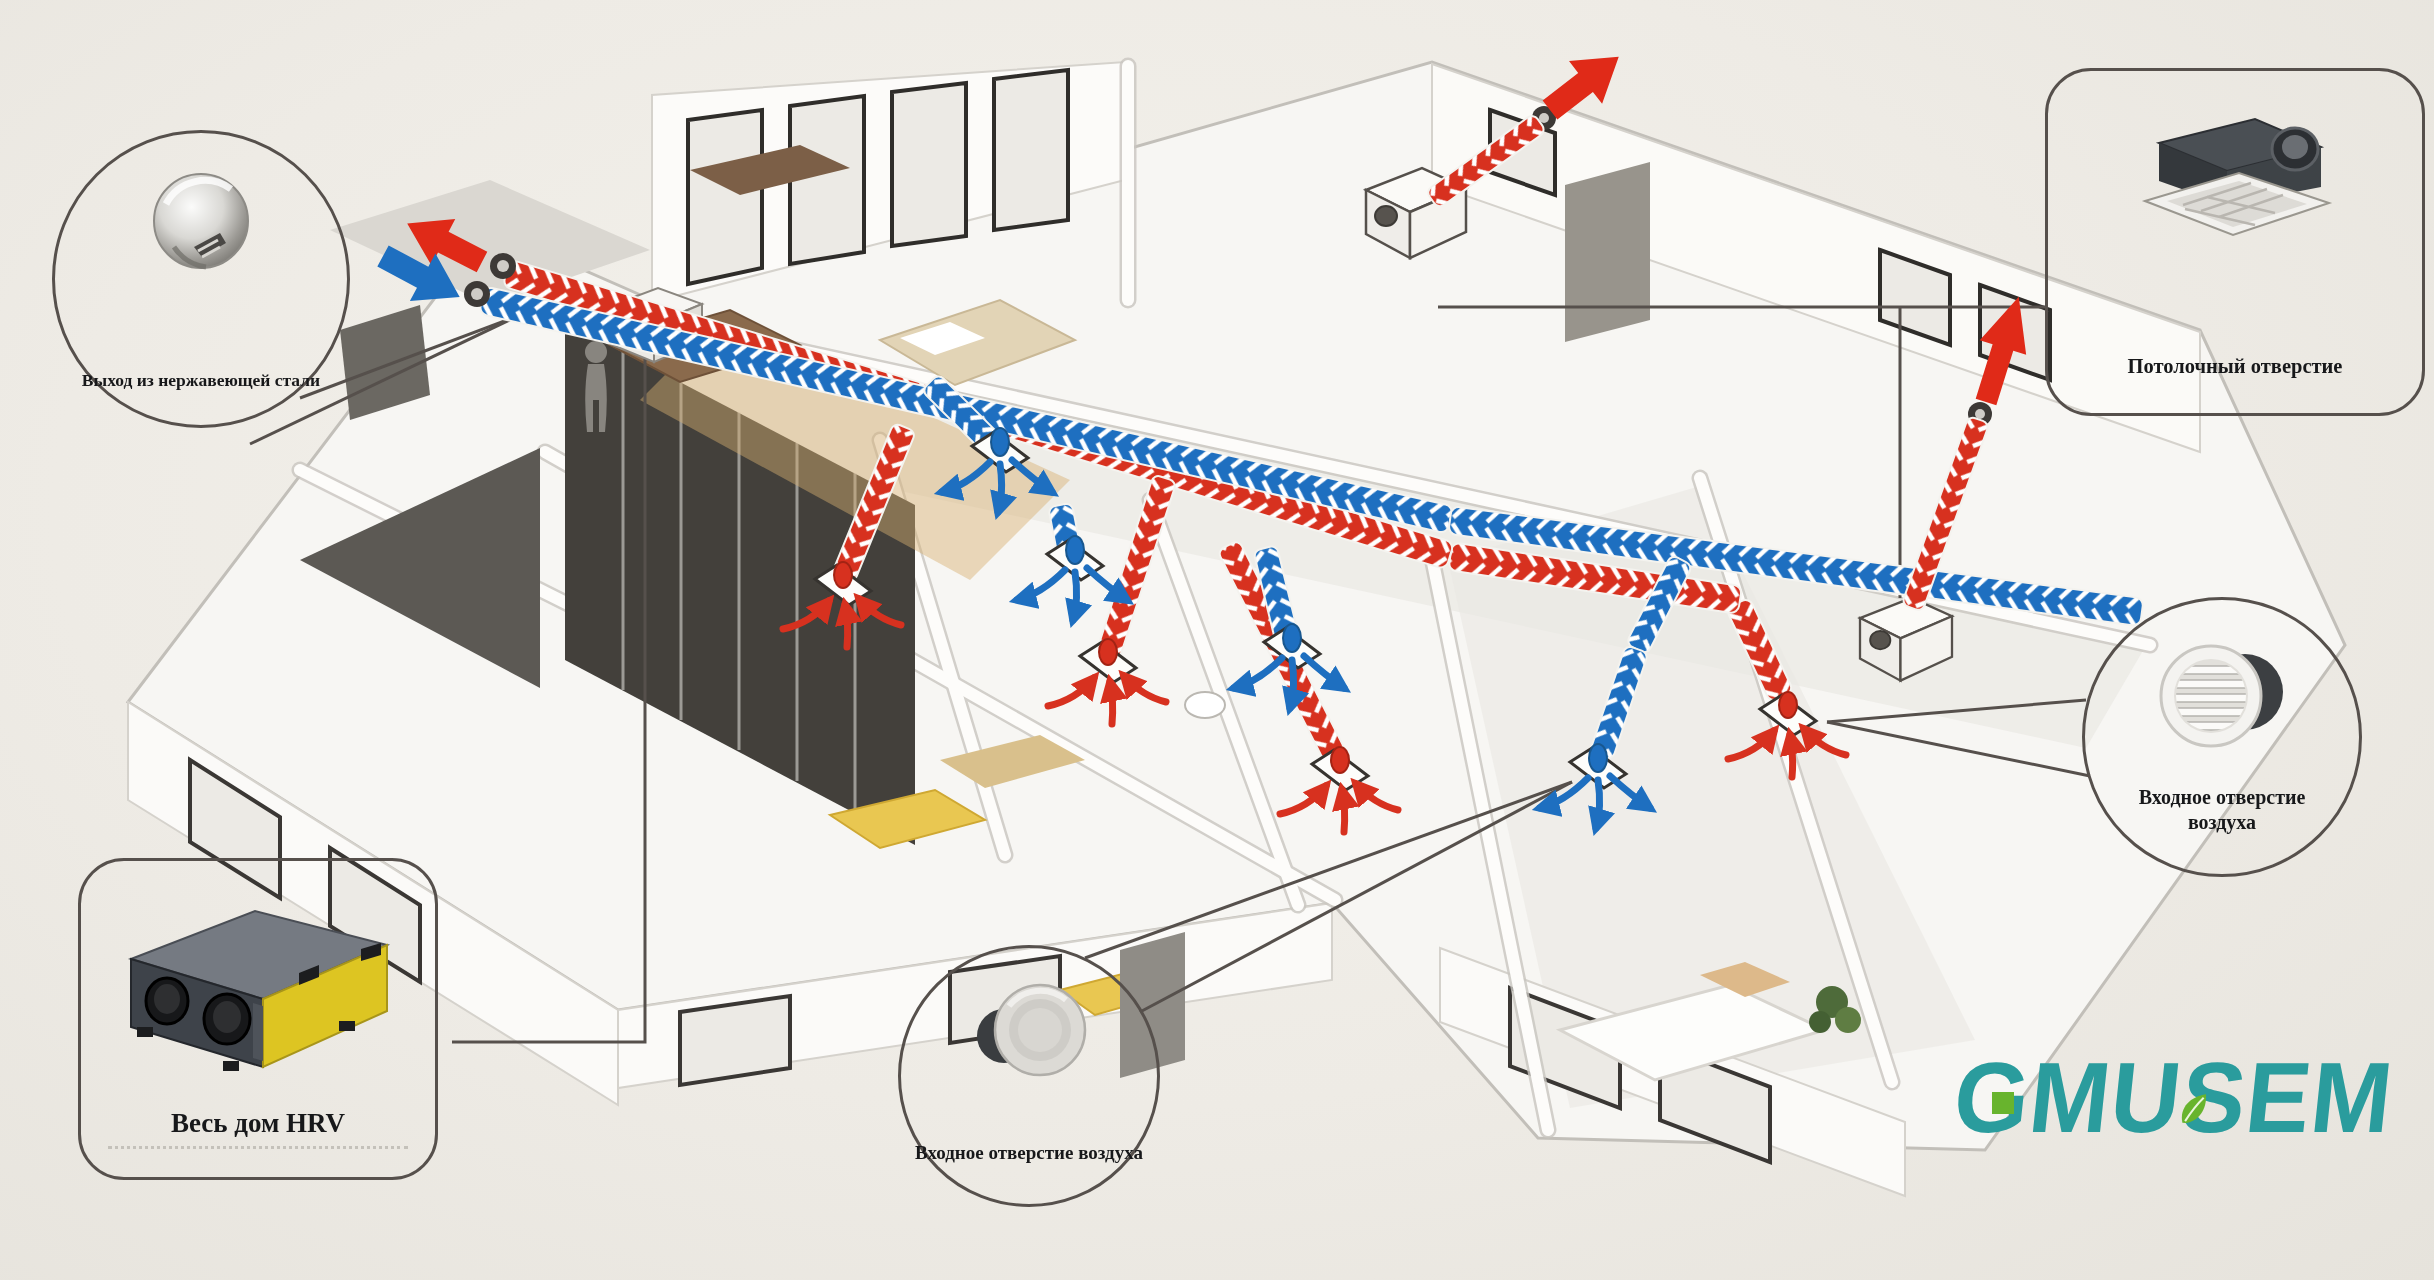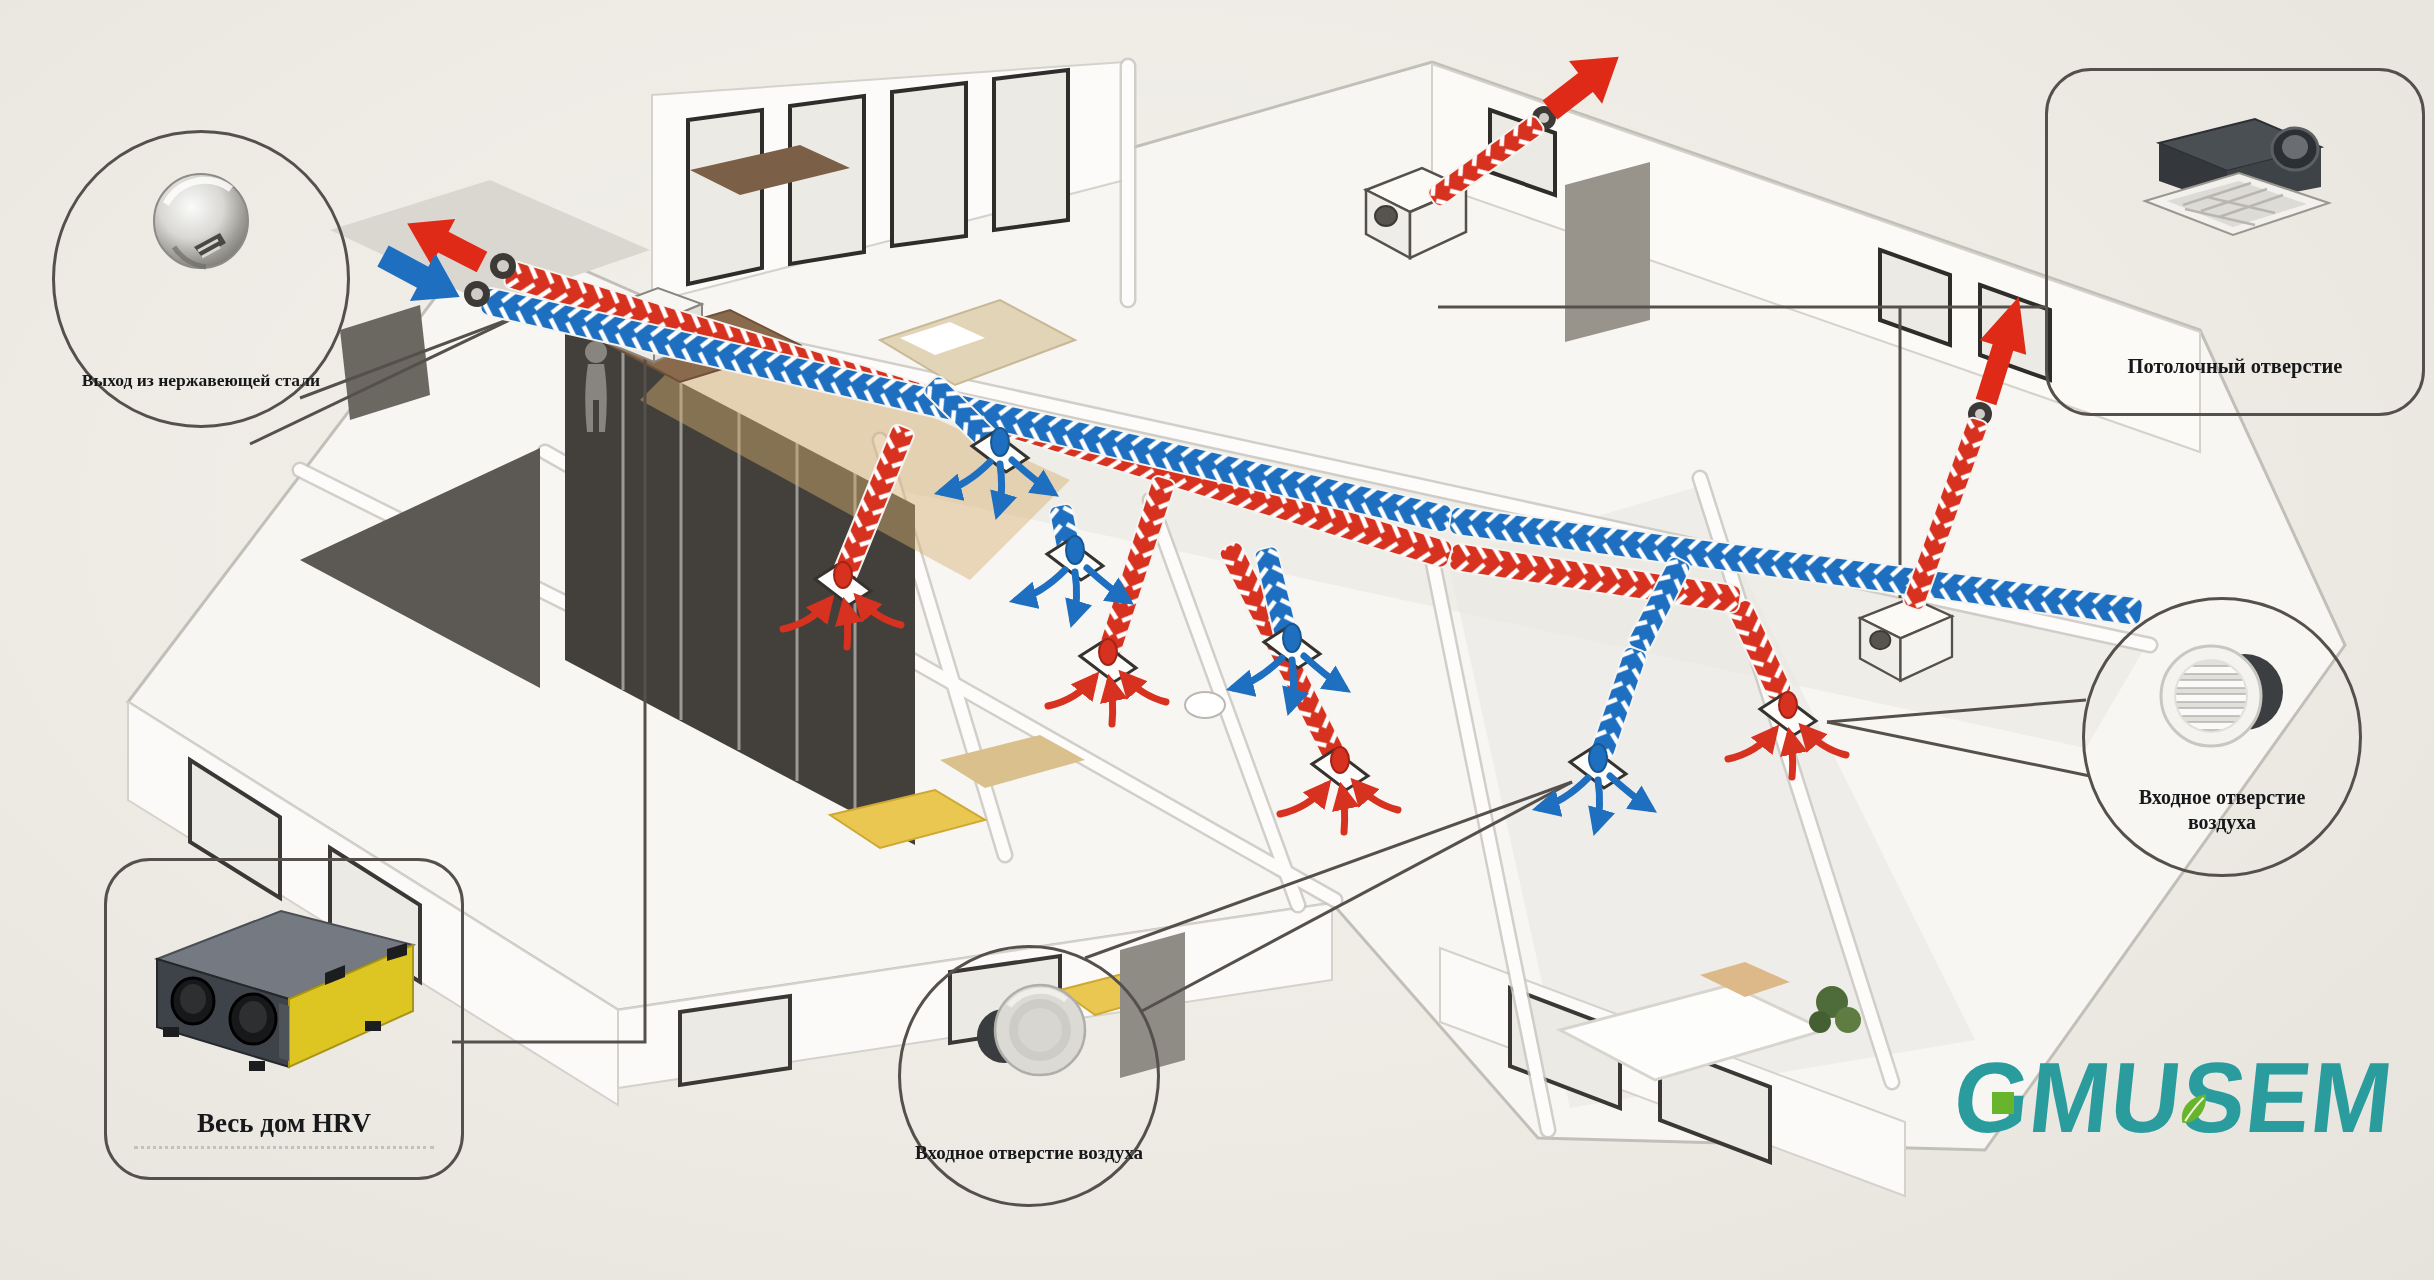--- a/index.html
+++ b/index.html
@@ -19,21 +19,21 @@
   #co-stainless .c-icon{top:26px;}
   #co-fan{left:2045px;top:68px;width:380px;height:348px;}
   #co-fan .c-label{bottom:34px;font-size:20.5px;width:330px;}
   #co-fan .c-icon{top:38px;}
   #co-inlet-right{left:2082px;top:597px;width:280px;height:280px;}
   #co-inlet-right .c-label{bottom:40px;font-size:20px;width:236px;}
   #co-inlet-right .c-icon{top:34px;}
   #co-inlet-floor{left:898px;top:945px;width:262px;height:262px;}
   #co-inlet-floor .c-label{bottom:40px;font-size:19px;width:230px;}
   #co-inlet-floor .c-icon{top:26px;}
-  #co-hrv{left:104px;top:858px;width:360px;height:322px;padding-left:12px;}
+  #co-hrv{left:78px;top:858px;width:360px;height:322px;padding-left:12px;}
   #co-hrv .c-label{bottom:28px;font-size:27px;width:320px;}
   #co-hrv .c-label .dot-underline{display:block;margin:6px auto 0;width:300px;border-bottom:3px dotted #c4c1ba;}
   #co-hrv .c-icon{top:20px;}
   
   #logo{position:absolute;left:1948px;top:1040px;width:486px;height:130px;}
   #logo .logo-text{font-size:96px;font-weight:bold;letter-spacing:1px;color:#2a9c9d;
                    transform:skewX(-6deg) scaleY(1.04);transform-origin:left bottom;
                    white-space:nowrap;line-height:120px;}
   #logo .logo-square{position:absolute;left:44px;top:52px;width:22px;height:22px;background:#68b42d;}
   #logo .logo-leaf{position:absolute;left:228px;top:52px;}

